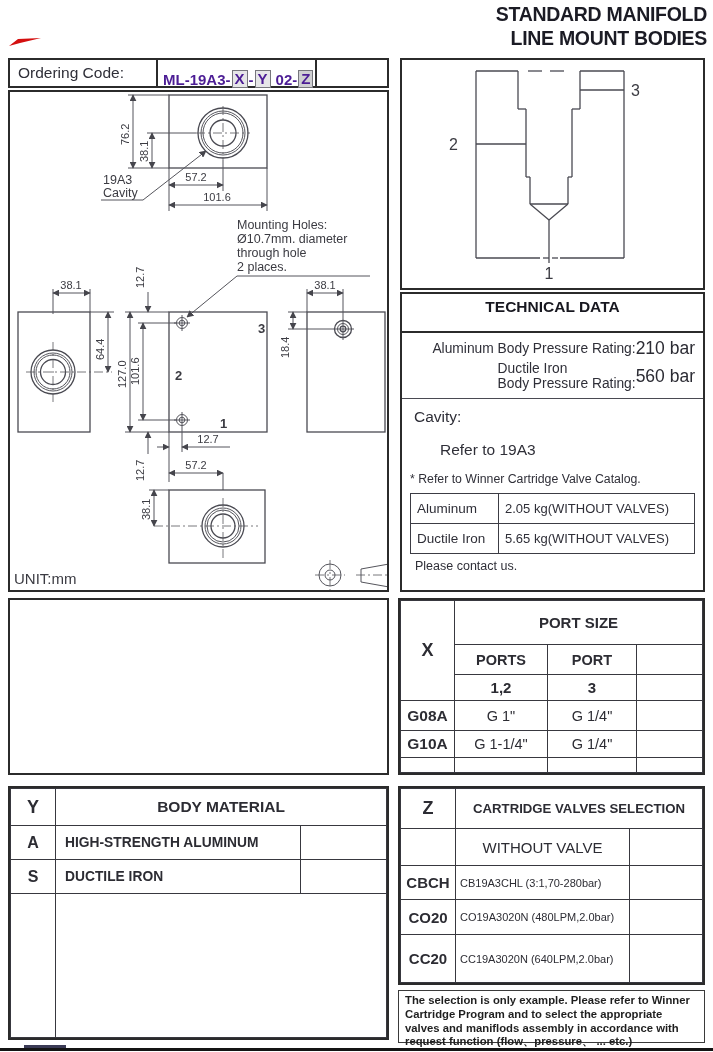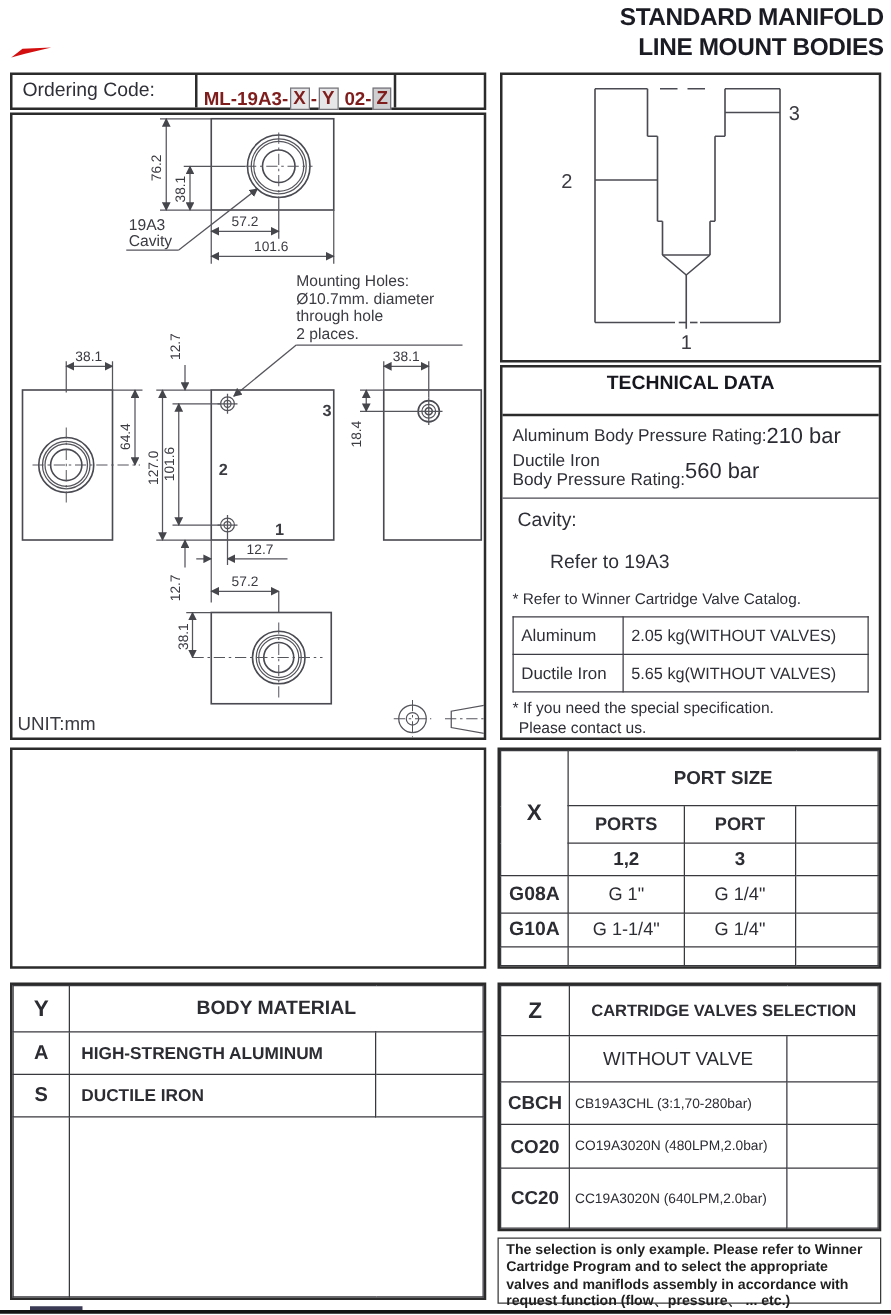--- a/index.html
+++ b/index.html
@@ -16,38 +16,38 @@
     font-size:19.5px; font-weight:800; letter-spacing:-0.3px;
     color:#1b1b24; line-height:1.22;
   }
   .swoosh { position:absolute; left:8px; top:36px; }
 
   
   .order-box { left:8px; top:58px; width:381px; height:30px; display:flex; align-items:stretch; }
   .order-label { width:146px; font-size:15.5px; color:#2f2f38; display:flex; align-items:center; padding-left:8px; }
   .order-div { border-left:2px solid #2b2b2b; }
   .order-code { width:157px; display:flex; align-items:center; padding-left:5px;
-    font-weight:bold; font-size:15px; color:#7f1d1d; white-space:nowrap;margin-top:12px; }
+    font-weight:bold; font-size:15px; color:#4c1d95; white-space:nowrap;margin-top:12px; }
   .code-box { display:inline-block; border:1px solid #76767c; background:#e6e6e8;
     padding:0 2px; margin:0 1px; line-height:1.05; }
   .code-box.dark { background:#cfcfd2; }
   .code-mid { margin-left:4px; }
 
   
   svg text { font-family:"Liberation Sans", sans-serif; fill:#3b3b42; }
   .dline { stroke:#55555c; stroke-width:1; fill:none; }
   .oline { stroke:#4a4a52; stroke-width:1.3; fill:none; }
   .cline { stroke:#55555c; stroke-width:0.8; fill:none; stroke-dasharray:9 3 2 3; }
 
   
   .tech { left:400px; top:292px; width:305px; height:300px; }
   .tech-hdr { border-bottom:2px solid #2b2b2b; text-align:center; font-weight:bold;
     font-size:15.5px; color:#17171f; padding:4px 0 15px; }
   .tech-body { padding:3px 8px 0; }
-  .tech-row { display:flex; justify-content:flex-start; align-items:center; margin-top:2px; }
+  .tech-row { display:flex; justify-content:flex-end; align-items:center; margin-top:2px; }
   .tech-lab { font-size:13.8px; }
   .tech-val { font-size:17.5px; color:#2b2b33; }
   .tech-sep { border-top:1.5px solid #4a4a52; margin:7px -8px 0; }
   .cavity-lab { font-size:15.5px; margin:9px 0 0 4px; }
   .cavity-val { font-size:15.5px; margin:15px 0 0 30px; }
   .small-note { font-size:12.3px; margin-top:13px; }
   .wtable { width:100%; border-collapse:collapse; margin-top:7px;border-radius:19px; }
   .wtable td { border:1.5px solid #3c3c44; padding:7px 6px; }
   .wtable td.mat { width:88px; font-size:13.5px; }
   .wtable td.wt { font-size:13px; }
@@ -283,21 +283,20 @@
         <td class="mat">Aluminum</td>
         <td class="wt">2.05 kg(WITHOUT VALVES)</td>
       </tr>
       <tr>
         <td class="mat">Ductile Iron</td>
         <td class="wt">5.65 kg(WITHOUT VALVES)</td>
       </tr>
     </tbody>
       </table>
     <div class="foot-note">
-      <div>* If you need the special specification.</div>
       <div style="padding-left:5px;">Please contact us.</div>
     </div>
   </div>
 </div>
 
 <div class="panel" style="left:8px; top:598px; width:381px; height:177px;"></div>
 
 <div class="panel portsize">
   <table class="spec">
     <colgroup>

